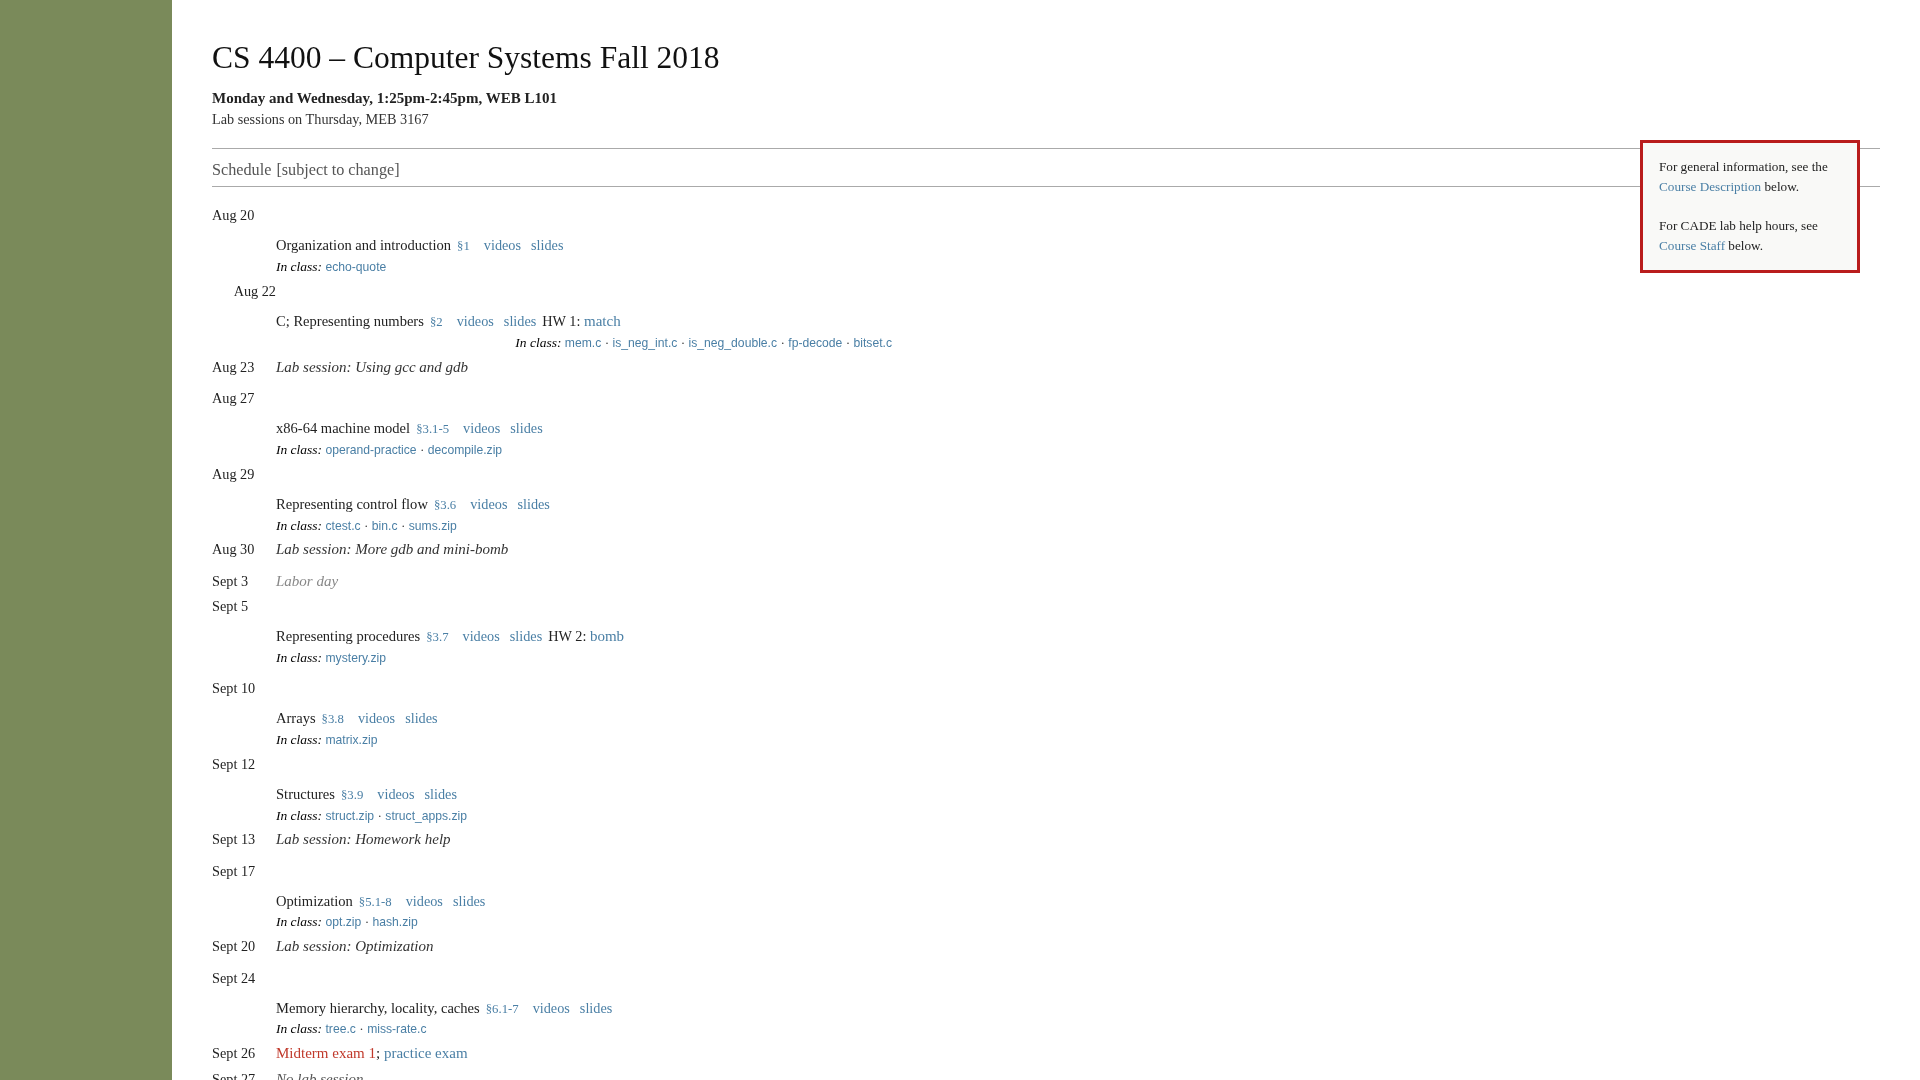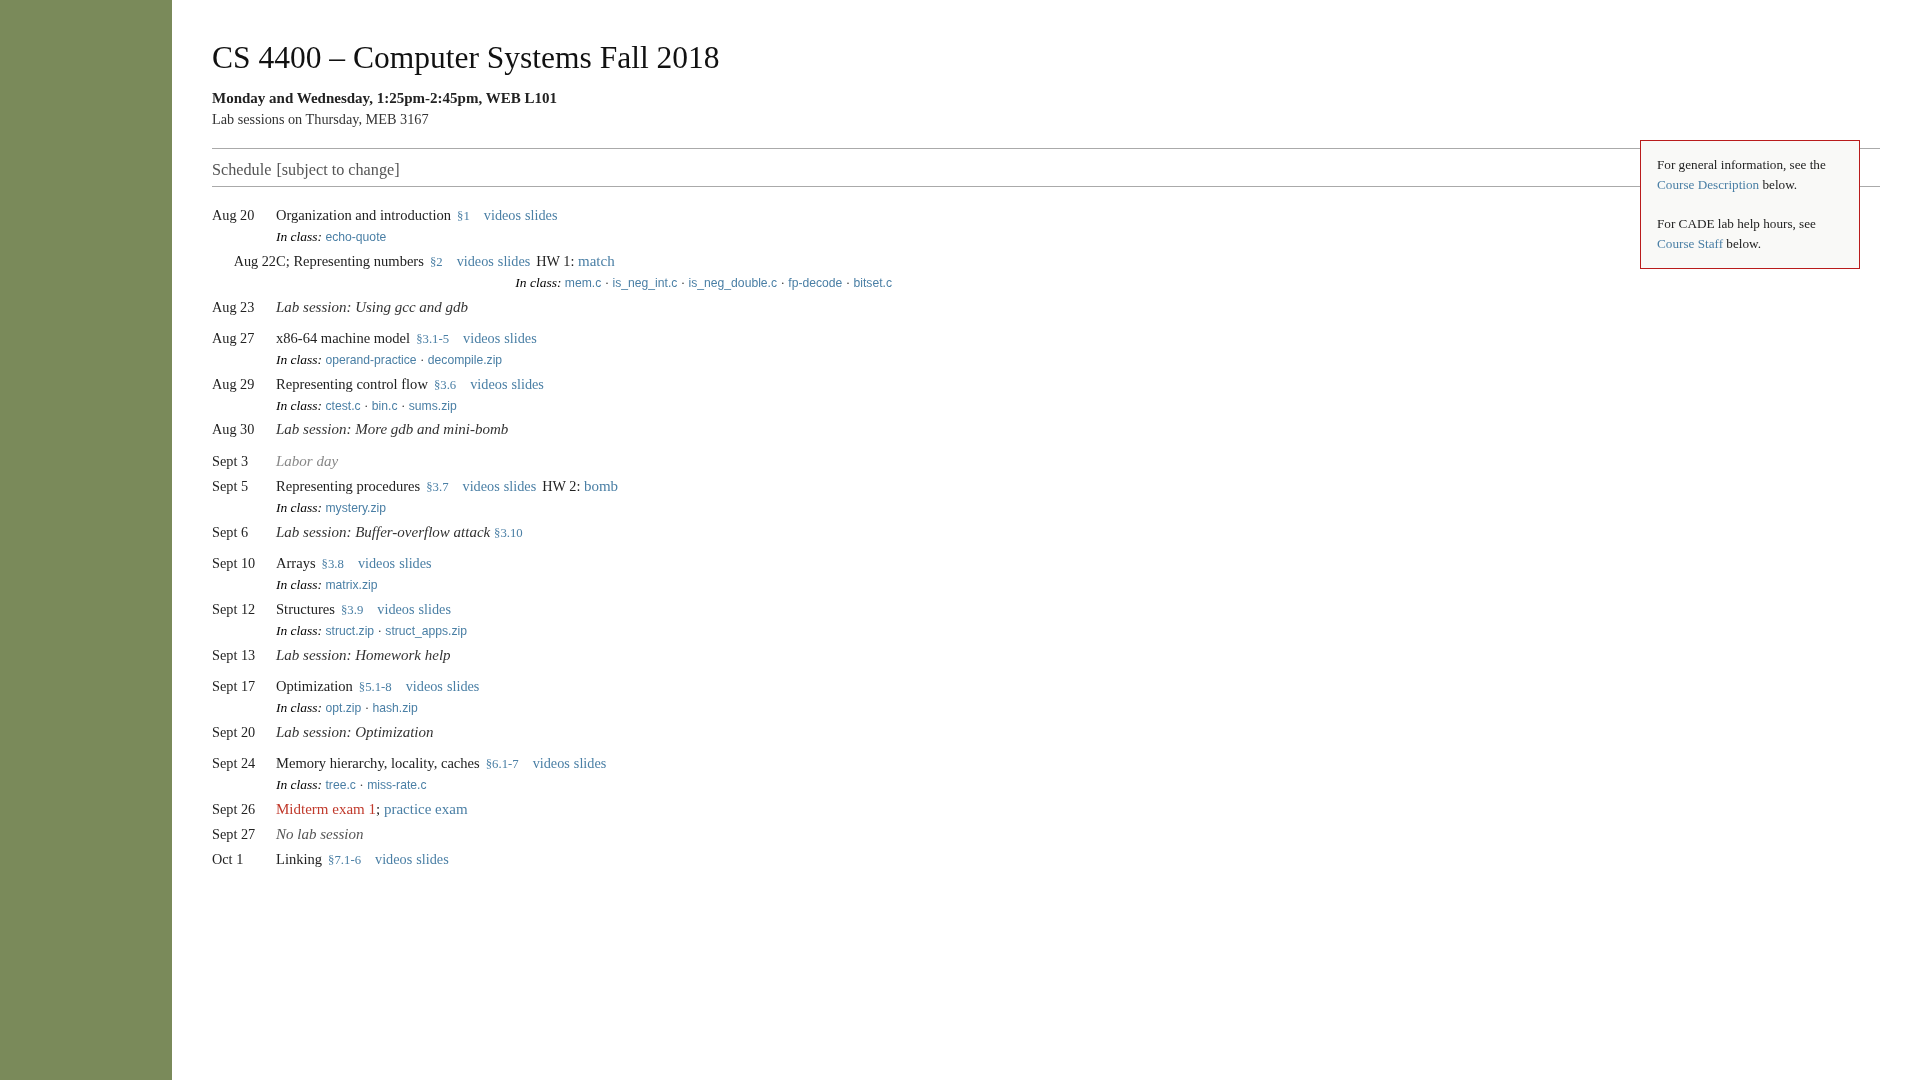--- a/index.html
+++ b/index.html
@@ -37,21 +37,21 @@
     .subtitle-normal {
       font-size: 0.95em;
       color: #333;
       margin-bottom: 20px;
     }
     .info-box {
       position: absolute;
       top: 140px;
       right: 60px;
       width: 220px;
-      border: 1px solid #b91c1c;
+      border: 3px solid #b91c1c;
       background: #f9f9f7;
       padding: 14px 16px;
       font-size: 0.88em;
       line-height: 1.5;
     }
     .info-box a, a {
       color: #4a7fa5;
       text-decoration: none;
     }
     hr.section-divider {
@@ -103,22 +103,23 @@
     .topic-title {
       font-size: 0.97em;
       color: #222;
     }
     .section-ref {
       font-size: 0.85em;
       color: #4a7fa5;
     }
     .topic-links {
       display: inline-flex;
-      gap: 4px;
+      gap: 10px;
       margin-left: 8px;
+      margin-top: 30px;
     }
     .topic-links a, .hw-link a {
       color: #4a7fa5;
       font-size: 0.95em;
     }
     .hw-label {
       font-size: 0.95em;
       color: #222;
     }
     .in-class-row {
@@ -262,26 +263,20 @@
               <a href="#" class="section-ref">§3.7</a>
               <span class="topic-links">
                 <a href="#">videos</a>
                 <a href="#">slides</a>
               </span>
               <span> <span class="hw-label">HW 2: </span><a href="#">bomb</a></span>
             </div>
             <div class="in-class-row"><span class="in-class-label">In class: </span><a href="#" class="code-link">mystery.zip</a></div>
           </td>
         </tr>
-        <tr style="padding-top: 2px;">
-          <td class="date-col">Sept 6</td>
-          <td class="topic-col">
-            <div><span class="lab-label">Lab session: Buffer-overflow attack </span><a href="#" class="section-ref">§3.10</a></div>
-          </td>
-        </tr>
         <tr style="height: 6px;"></tr>
         <tr style="padding-top: 2px;">
           <td class="date-col">Sept 10</td>
           <td class="topic-col">
             <div class="topic-main">
               <span class="topic-title">Arrays</span>
               <a href="#" class="section-ref">§3.8</a>
               <span class="topic-links">
                 <a href="#">videos</a>
                 <a href="#">slides</a>

